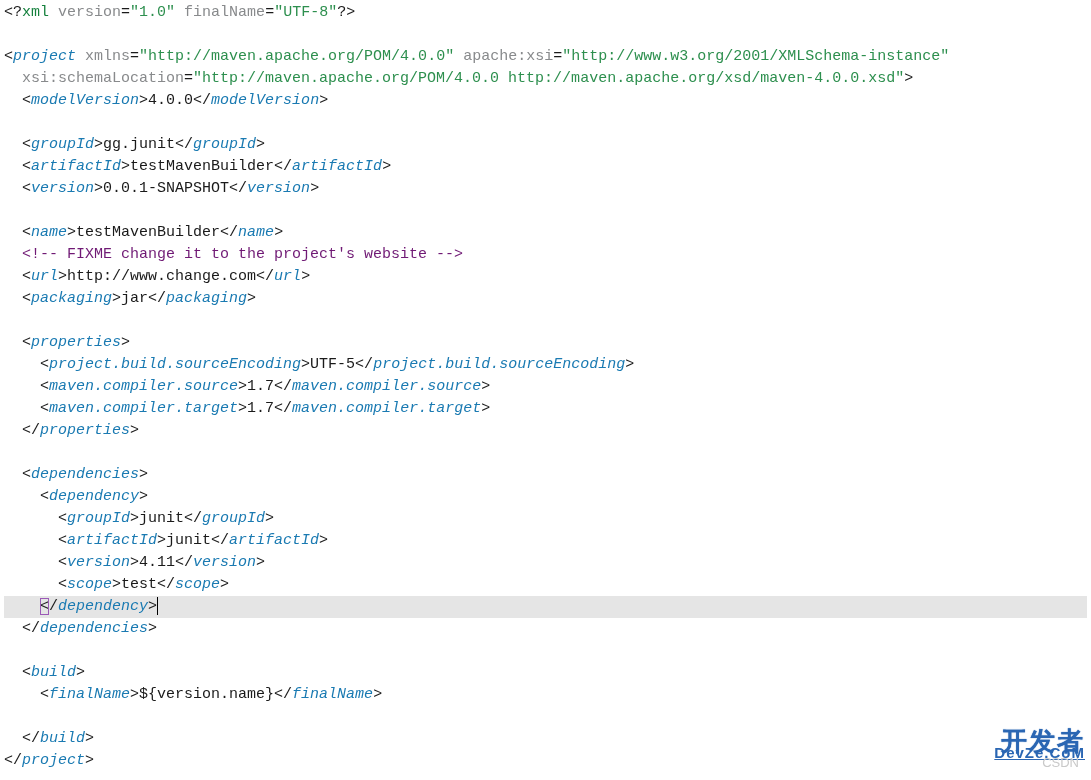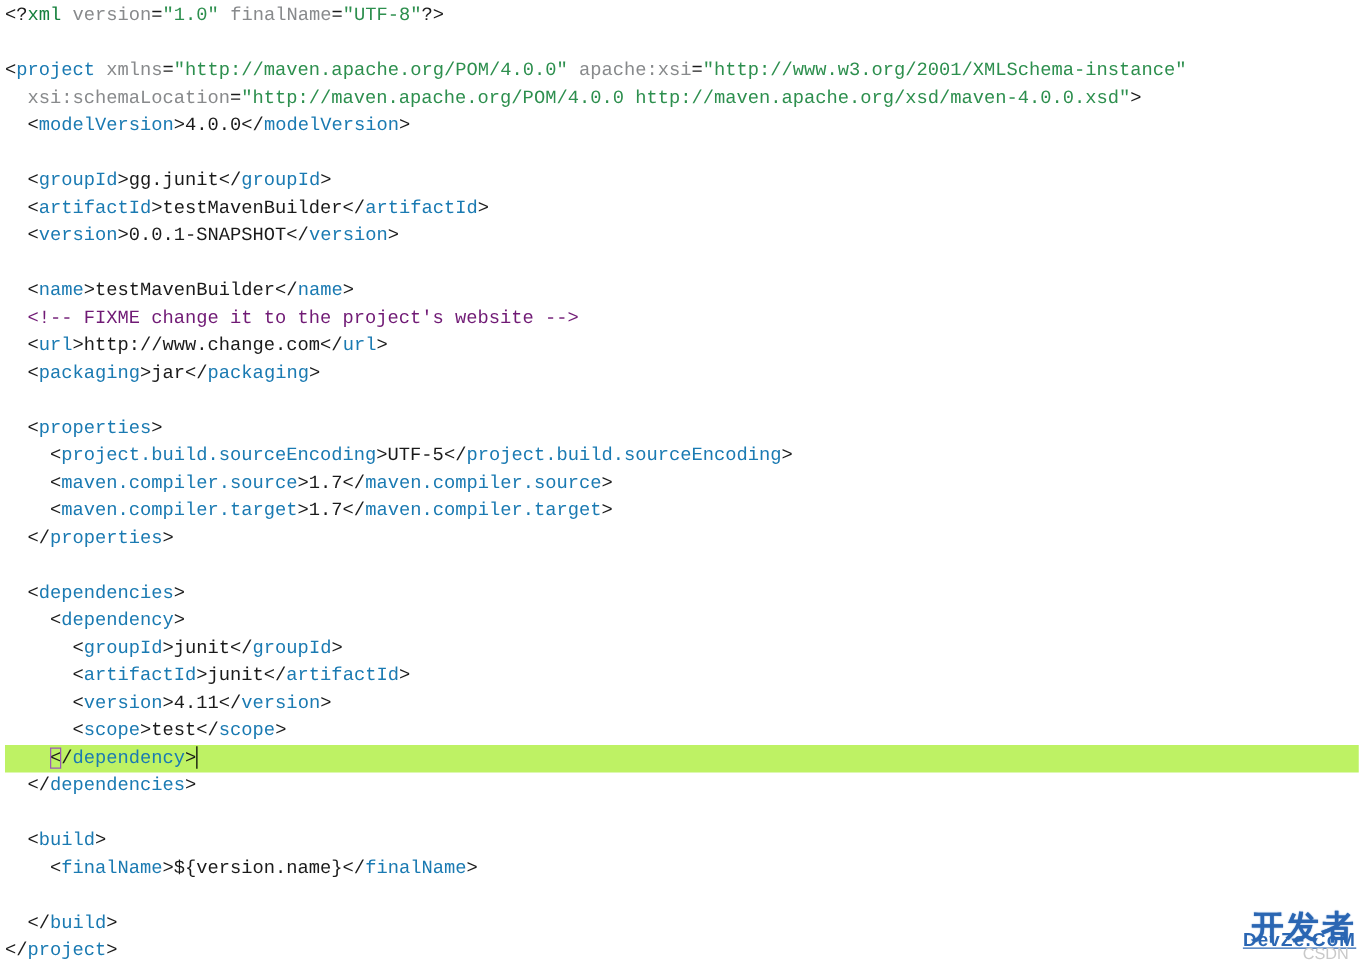--- a/index.html
+++ b/index.html
@@ -12,28 +12,28 @@
     overflow:hidden;
     position:relative;
   }
   pre#code{
     margin:0;
     padding:2px 4px;
     white-space:pre;
     font-family:inherit;
   }
   .punct{color:#1a1a1a;}
-  .tag{color:#1a7ab2;}     
+  .tag{color:#1a7ab2;font-style:italic;}     
   .attr{color:#888a8c;}    
   .str{color:#2d8f4e;}     
   .txt{color:#1a1a1a;}     
   .com{color:#701a75;}     
   .pi{color:#15803d;}      
   .hl{
-    background:#bef264;
+    background:#e5e5e5;
     display:inline-block;
     width:100%;
   }
   .cursor-box{
     outline:1px solid #9b59b6;
     outline-offset:-1px;
   }
   .caret{
     border-left:1px solid #000;
     display:inline-block;

